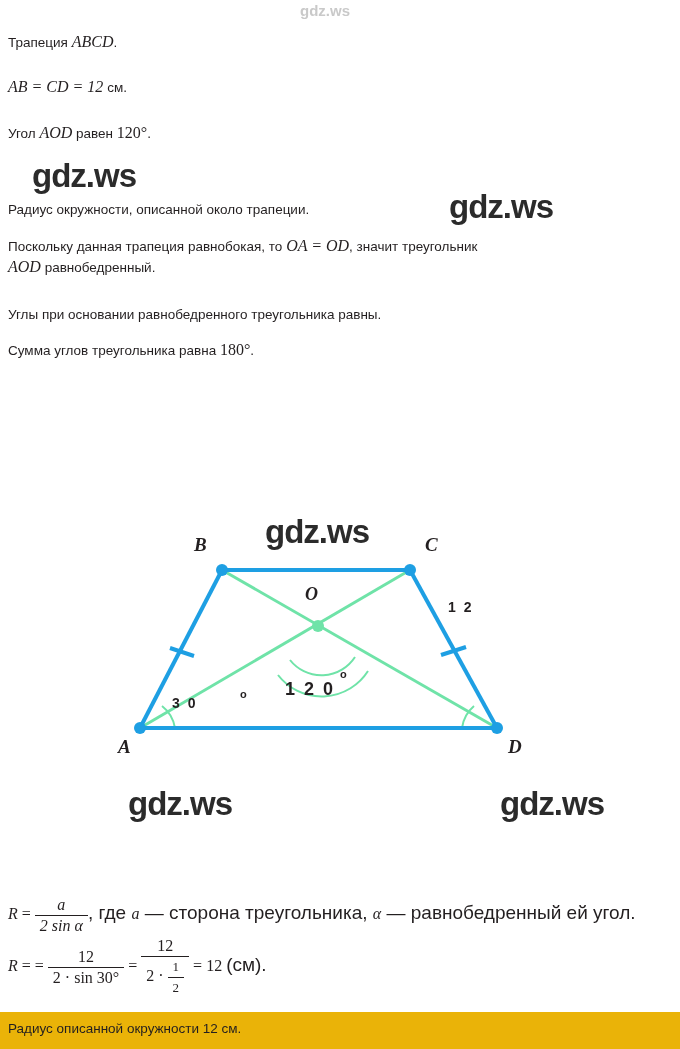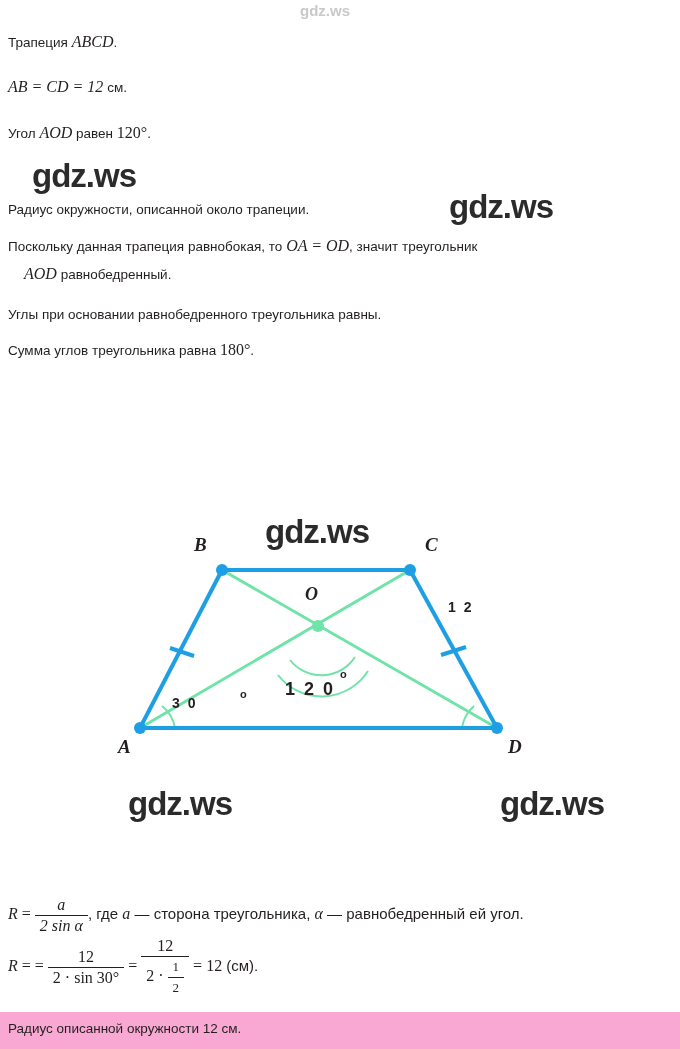--- a/index.html
+++ b/index.html
@@ -53,21 +53,21 @@
     white-space: nowrap;
   }
   .mi { font-family: "Liberation Serif", serif; font-style: italic; font-size: 16px; }
   .mn { font-family: "Liberation Serif", serif; font-style: normal; font-size: 16px; }
 
   .l1 { top: 33px; }
   .l2 { top: 78px; }
   .l3 { top: 124px; }
   .l4 { top: 201px; }
   .l5 { top: 237px; }
-  .l6 { top: 265px; margin-left: 16px; }
+  .l6 { top: 258px; }
   .l7 { top: 306px; }
   .l8 { top: 341px; }
   .l9 { top: 374px; }
 
   .fig {
     position: absolute;
     left: 100px;
     top: 500px;
     width: 470px;
     height: 280px;
@@ -96,29 +96,29 @@
     line-height: 20px;
   }
   .frac .den {
     display: block;
     padding: 0 5px;
     line-height: 20px;
   }
   .inline-txt {
     font-family: "Liberation Sans", sans-serif;
     font-style: normal;
-    font-size: 15px;
+    font-size: 19px;
   }
   .answer {
     position: absolute;
     left: 0;
     top: 1012px;
     width: 680px;
     height: 37px;
-    background: #f9a8d4;
+    background: #eab308;
     box-sizing: border-box;
     padding: 9px 8px;
     font-size: 13.5px;
     color: #231f20;
   }
   .left-edge {
     position: absolute;
     left: 0;
     top: 0;
     width: 8px;

